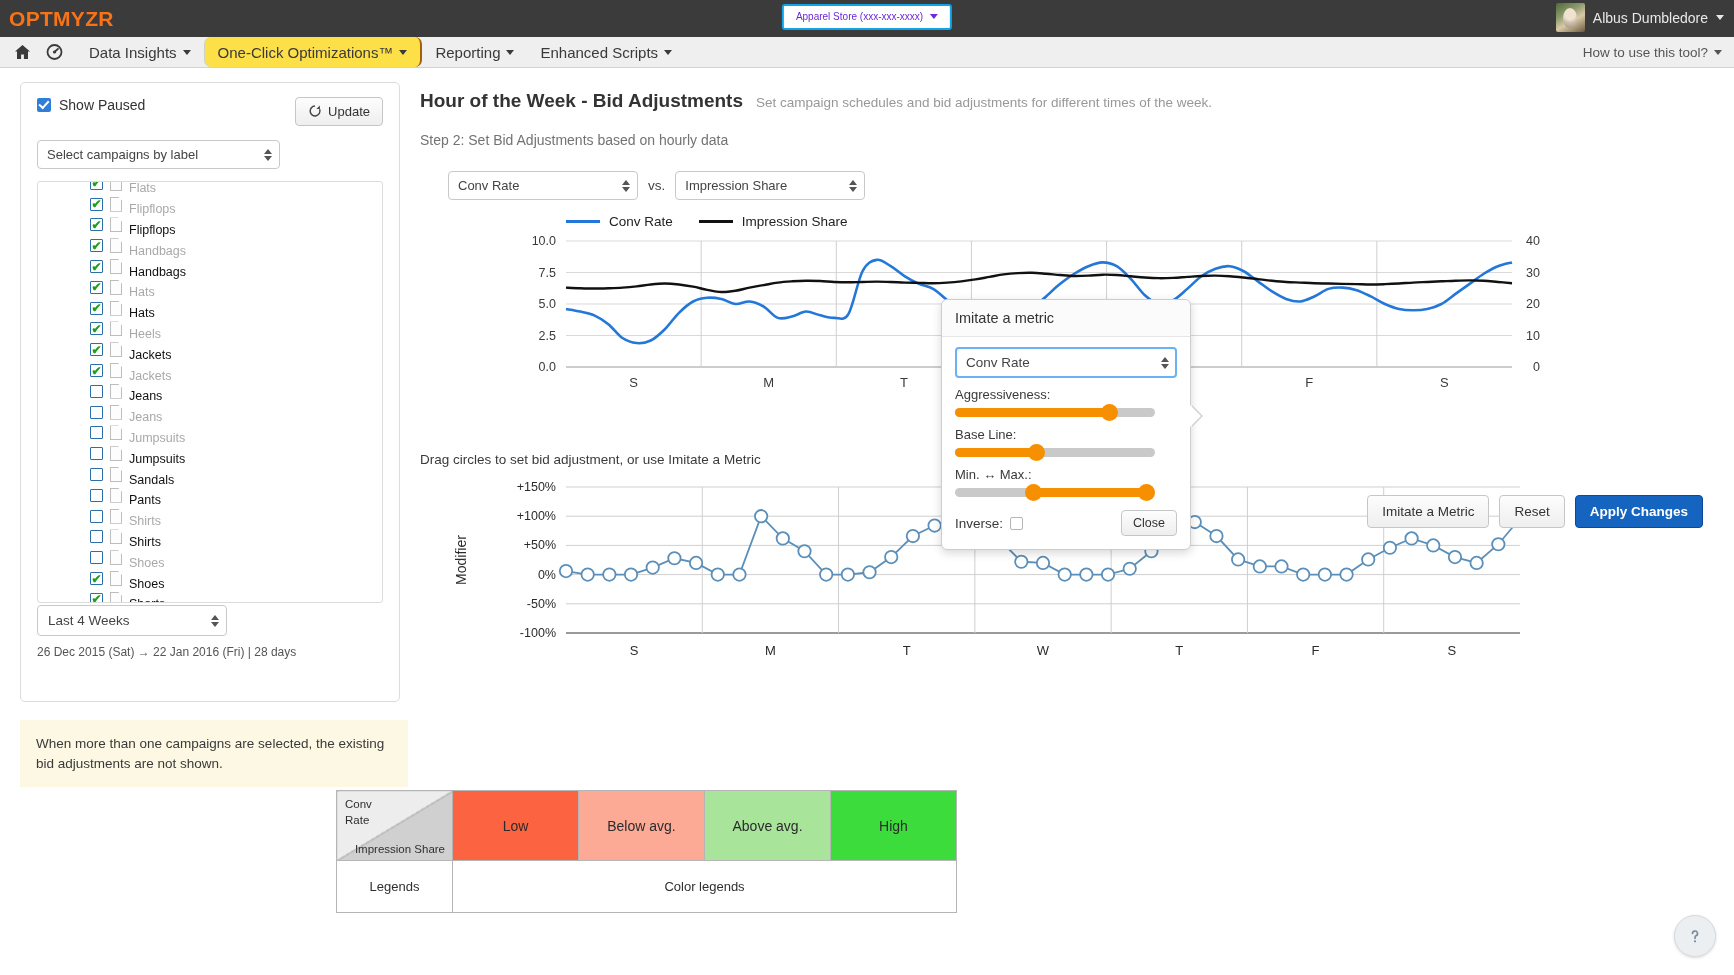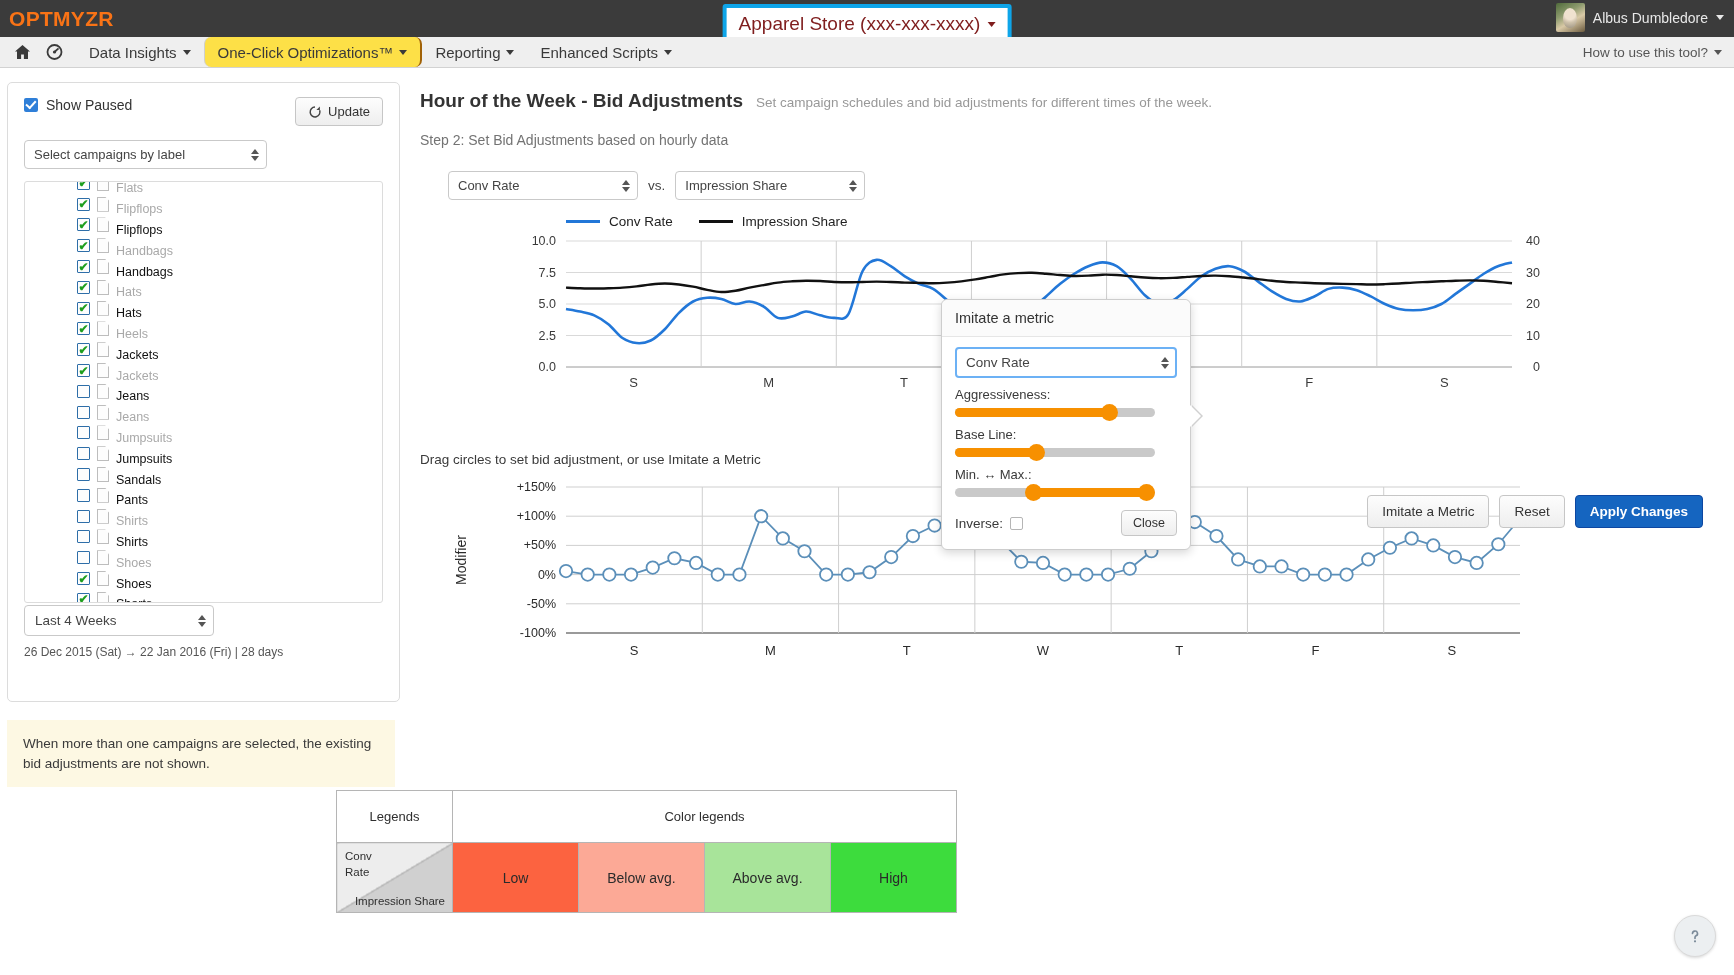--- a/index.html
+++ b/index.html
@@ -15,22 +15,22 @@
   .topbar {
     height:37px; background:#3b3b3b; position:relative;
     display:flex; align-items:center;
   }
   .brand {
     color:#f97316; font-size:21px; font-weight:bold;
     letter-spacing:.3px; padding-left:9px;
   }
   .acct-wrap { position:absolute; left:50%; transform:translateX(-50%); top:4px; }
   .acct-btn {
-    background:#fff; border:4px solid #0ea5e9; border-radius:3px;
-    font-size:19px; color:#7f1d1d; padding:5px 12px 6px;
+    background:#fff; border:2px solid #0ea5e9; border-radius:3px;
+    font-size:10px; color:#6d28d9; padding:5px 12px 6px;
     display:flex; align-items:center; gap:7px; cursor:pointer;
   }
   .caret { width:0;height:0;border-left:4px solid transparent;border-right:4px solid transparent;border-top:5px solid currentColor; display:inline-block;}
   .user-wrap {
     position:absolute; right:10px; top:3px;
     display:flex; align-items:center; gap:8px; color:#e8e8e8; font-size:14px; cursor:pointer;
   }
   .avatar {
     width:29px;height:29px;border-radius:2px;overflow:hidden;
     background:linear-gradient(150deg,#4f6a3a 0%,#8c9a6d 35%,#d9c9a6 60%,#6b5a3e 100%);
@@ -51,37 +51,37 @@
     cursor:pointer; gap:6px; white-space:nowrap;
   }
   .menu-item.active { background:#fde047; border-left:1px solid #cfcfcf; border-right:2px solid #a16207;border-radius:7px; }
   .menu-icon { display:flex; align-items:center; justify-content:center; width:20px; color:#3a3a3a; }
   .howto { position:absolute; right:12px; top:0; height:100%; display:flex; align-items:center; gap:6px; color:#555; font-size:13.5px; cursor:pointer;margin-left:12px;}
 
   
   .page { display:flex; align-items:flex-start; }
 
   
-  .sidebar { width:412px; padding:14px 12px 0 7px; flex:0 0 412px; }
+  .sidebar { width:412px; padding:14px 12px 0 20px; flex:0 0 412px; }
   .panel {
     border:1px solid #dcdcdc; border-radius:5px; background:#fff;
     padding:14px 16px 18px 16px; position:relative; height:620px;
   }
   .row-top { display:flex; align-items:flex-start; justify-content:space-between; }
   .showpaused { display:flex; align-items:center; gap:8px; font-size:14px; color:#333; cursor:pointer;}
   .cb-blue {
     width:14px;height:14px;border-radius:2px;background:#2f7fd8;
     display:inline-flex;align-items:center;justify-content:center;flex:0 0 14px;
   }
   .cb-blue:after{content:"";width:4px;height:8px;border:solid #fff;border-width:0 2px 2px 0;transform:rotate(42deg) translate(-1px,-1px);}
   .btn {
     background:linear-gradient(#fdfdfd,#eeeeee); border:1px solid #c6c6c6; border-radius:4px;
     font-size:13px; color:#333; padding:6px 12px; cursor:pointer; white-space:nowrap;
   }
-  .btn-update { display:flex;align-items:flex-end;gap:6px; }
+  .btn-update { display:flex;align-items:flex-start;gap:6px; }
 
   select.sel, .fake-sel {
     -webkit-appearance:none; appearance:none;
     border:1px solid #c9c9c9; border-radius:4px; background:#fff;
     font-size:13px; color:#444; padding:6px 26px 6px 9px; font-family:inherit;
     cursor:pointer; position:relative;
   }
   .sel-wrap { position:relative; display:inline-block; }
   .sel-arrows {
     position:absolute; right:8px; top:50%; transform:translateY(-50%);
@@ -624,36 +624,36 @@
         <span class="cb-plain"></span>
       </label>
       <button class="btn btn-close">Close</button>
     </div>
   </div>
 </div>
 
 <table class="legend-table">
   <tbody>
       <tr>
-    <th class="lt-head lt-legends">Legends</th>
-    <th class="lt-head" colspan="4">Color legends</th>
-  </tr>
-  <tr>
     <td class="diag">
       <span class="t1">
         <span>Conv</span><br>
         <span>Rate</span>
       </span>
       <span class="t2">Impression Share</span>
     </td>
     <td class="swcell lt-color" id="sw0" style="background: rgb(252, 99, 64);">Low</td>
     <td class="swcell lt-color" id="sw1" style="background: rgb(252, 169, 150);">Below avg.</td>
     <td class="swcell lt-color" id="sw2" style="background: rgb(168, 228, 154);">Above avg.</td>
     <td class="swcell lt-color" id="sw3" style="background: rgb(61, 220, 61);">High</td>
   </tr>
+  <tr>
+    <th class="lt-head lt-legends">Legends</th>
+    <th class="lt-head" colspan="4">Color legends</th>
+  </tr>
 </tbody>
   </table>
 
 <div class="help">
   <svg width="20" height="20" viewBox="0 0 24 24">
     <path d="M9 9a3 3 0 1 1 4.2 2.8c-.9.5-1.2 1-1.2 2V15" fill="none" stroke="#7b8a99" stroke-width="2" stroke-linecap="round"></path>
     <circle cx="12" cy="18.4" r="1.3" fill="#7b8a99"></circle>
   </svg>
 </div>
 

